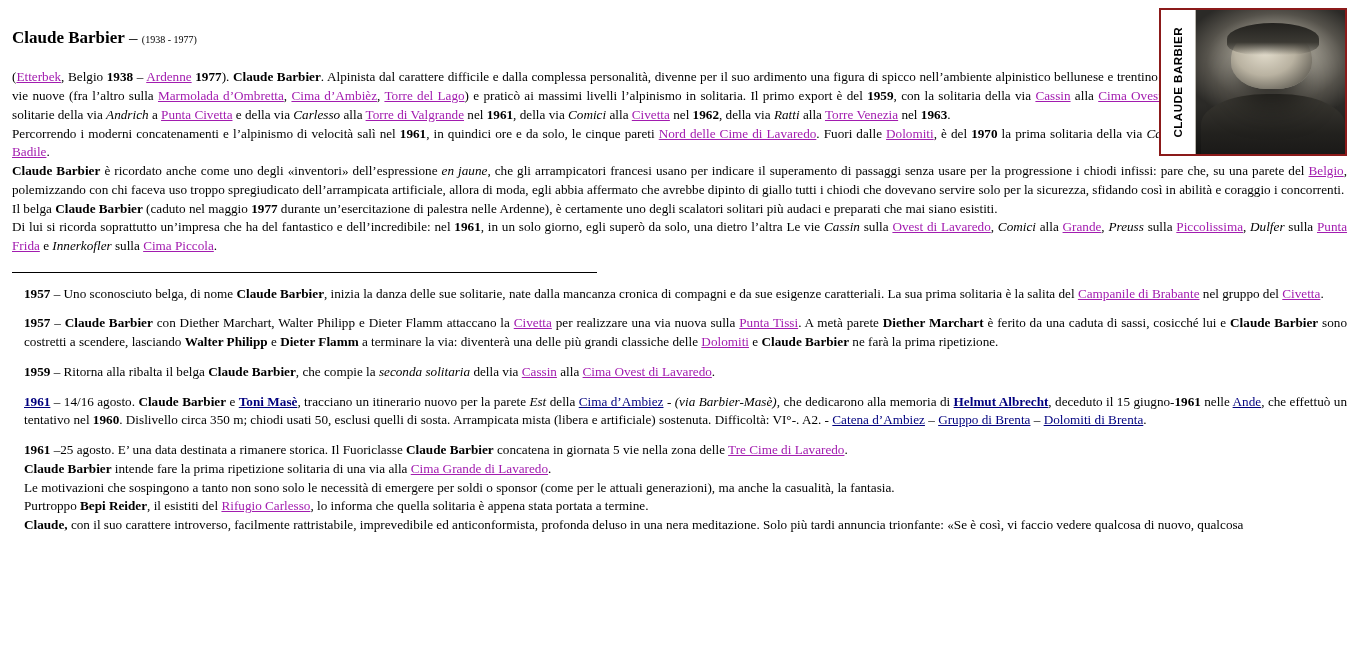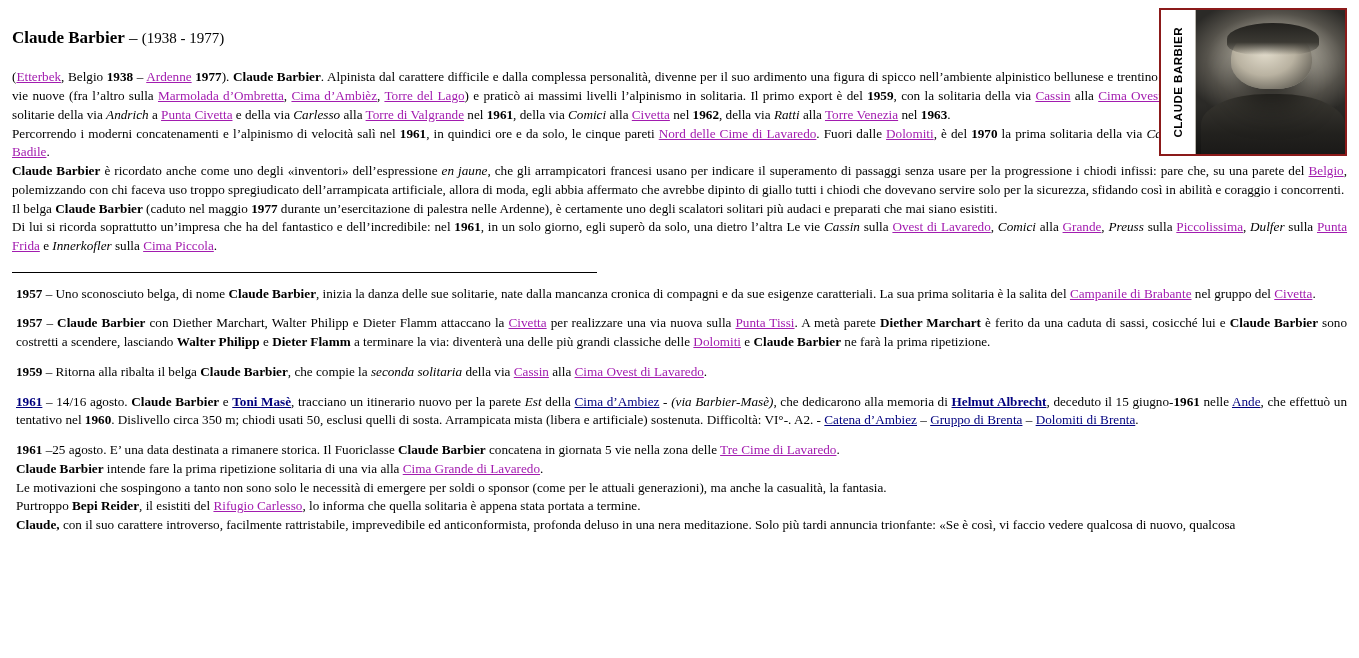--- a/index.html
+++ b/index.html
@@ -27,21 +27,21 @@
     margin: 18px 0 0 0;
     line-height: 1.2;
   }
   .title-name {
     font-weight: bold;
   }
   .title-dash {
     font-weight: normal;
   }
   .title-years {
-    font-size: 15px;
+    font-size: 10px;
   }
   
   .photo-box {
     position: absolute;
     top: 8px;
     right: 12px;
     width: 188px;
     height: 148px;
     border: 2px solid #8b1a1a;
     background: #6e6c66;
@@ -127,21 +127,21 @@
     border: none;
     border-top: 1px solid #000;
     margin: 16px 0 12px 0;
   }
   .entries {
     font-size: 13.2px;
     line-height: 1.42;
     text-align: justify;
   }
   .entry {
-    margin: 0 0 11px 4px;
+    margin: 0 0 11px 12px;
   }
   .entry p {
     margin: 0;
   }
   b { font-weight: bold; }
   i { font-style: italic; }
   .lnk {
     text-decoration: underline;
     color: #a21caf;
   }

